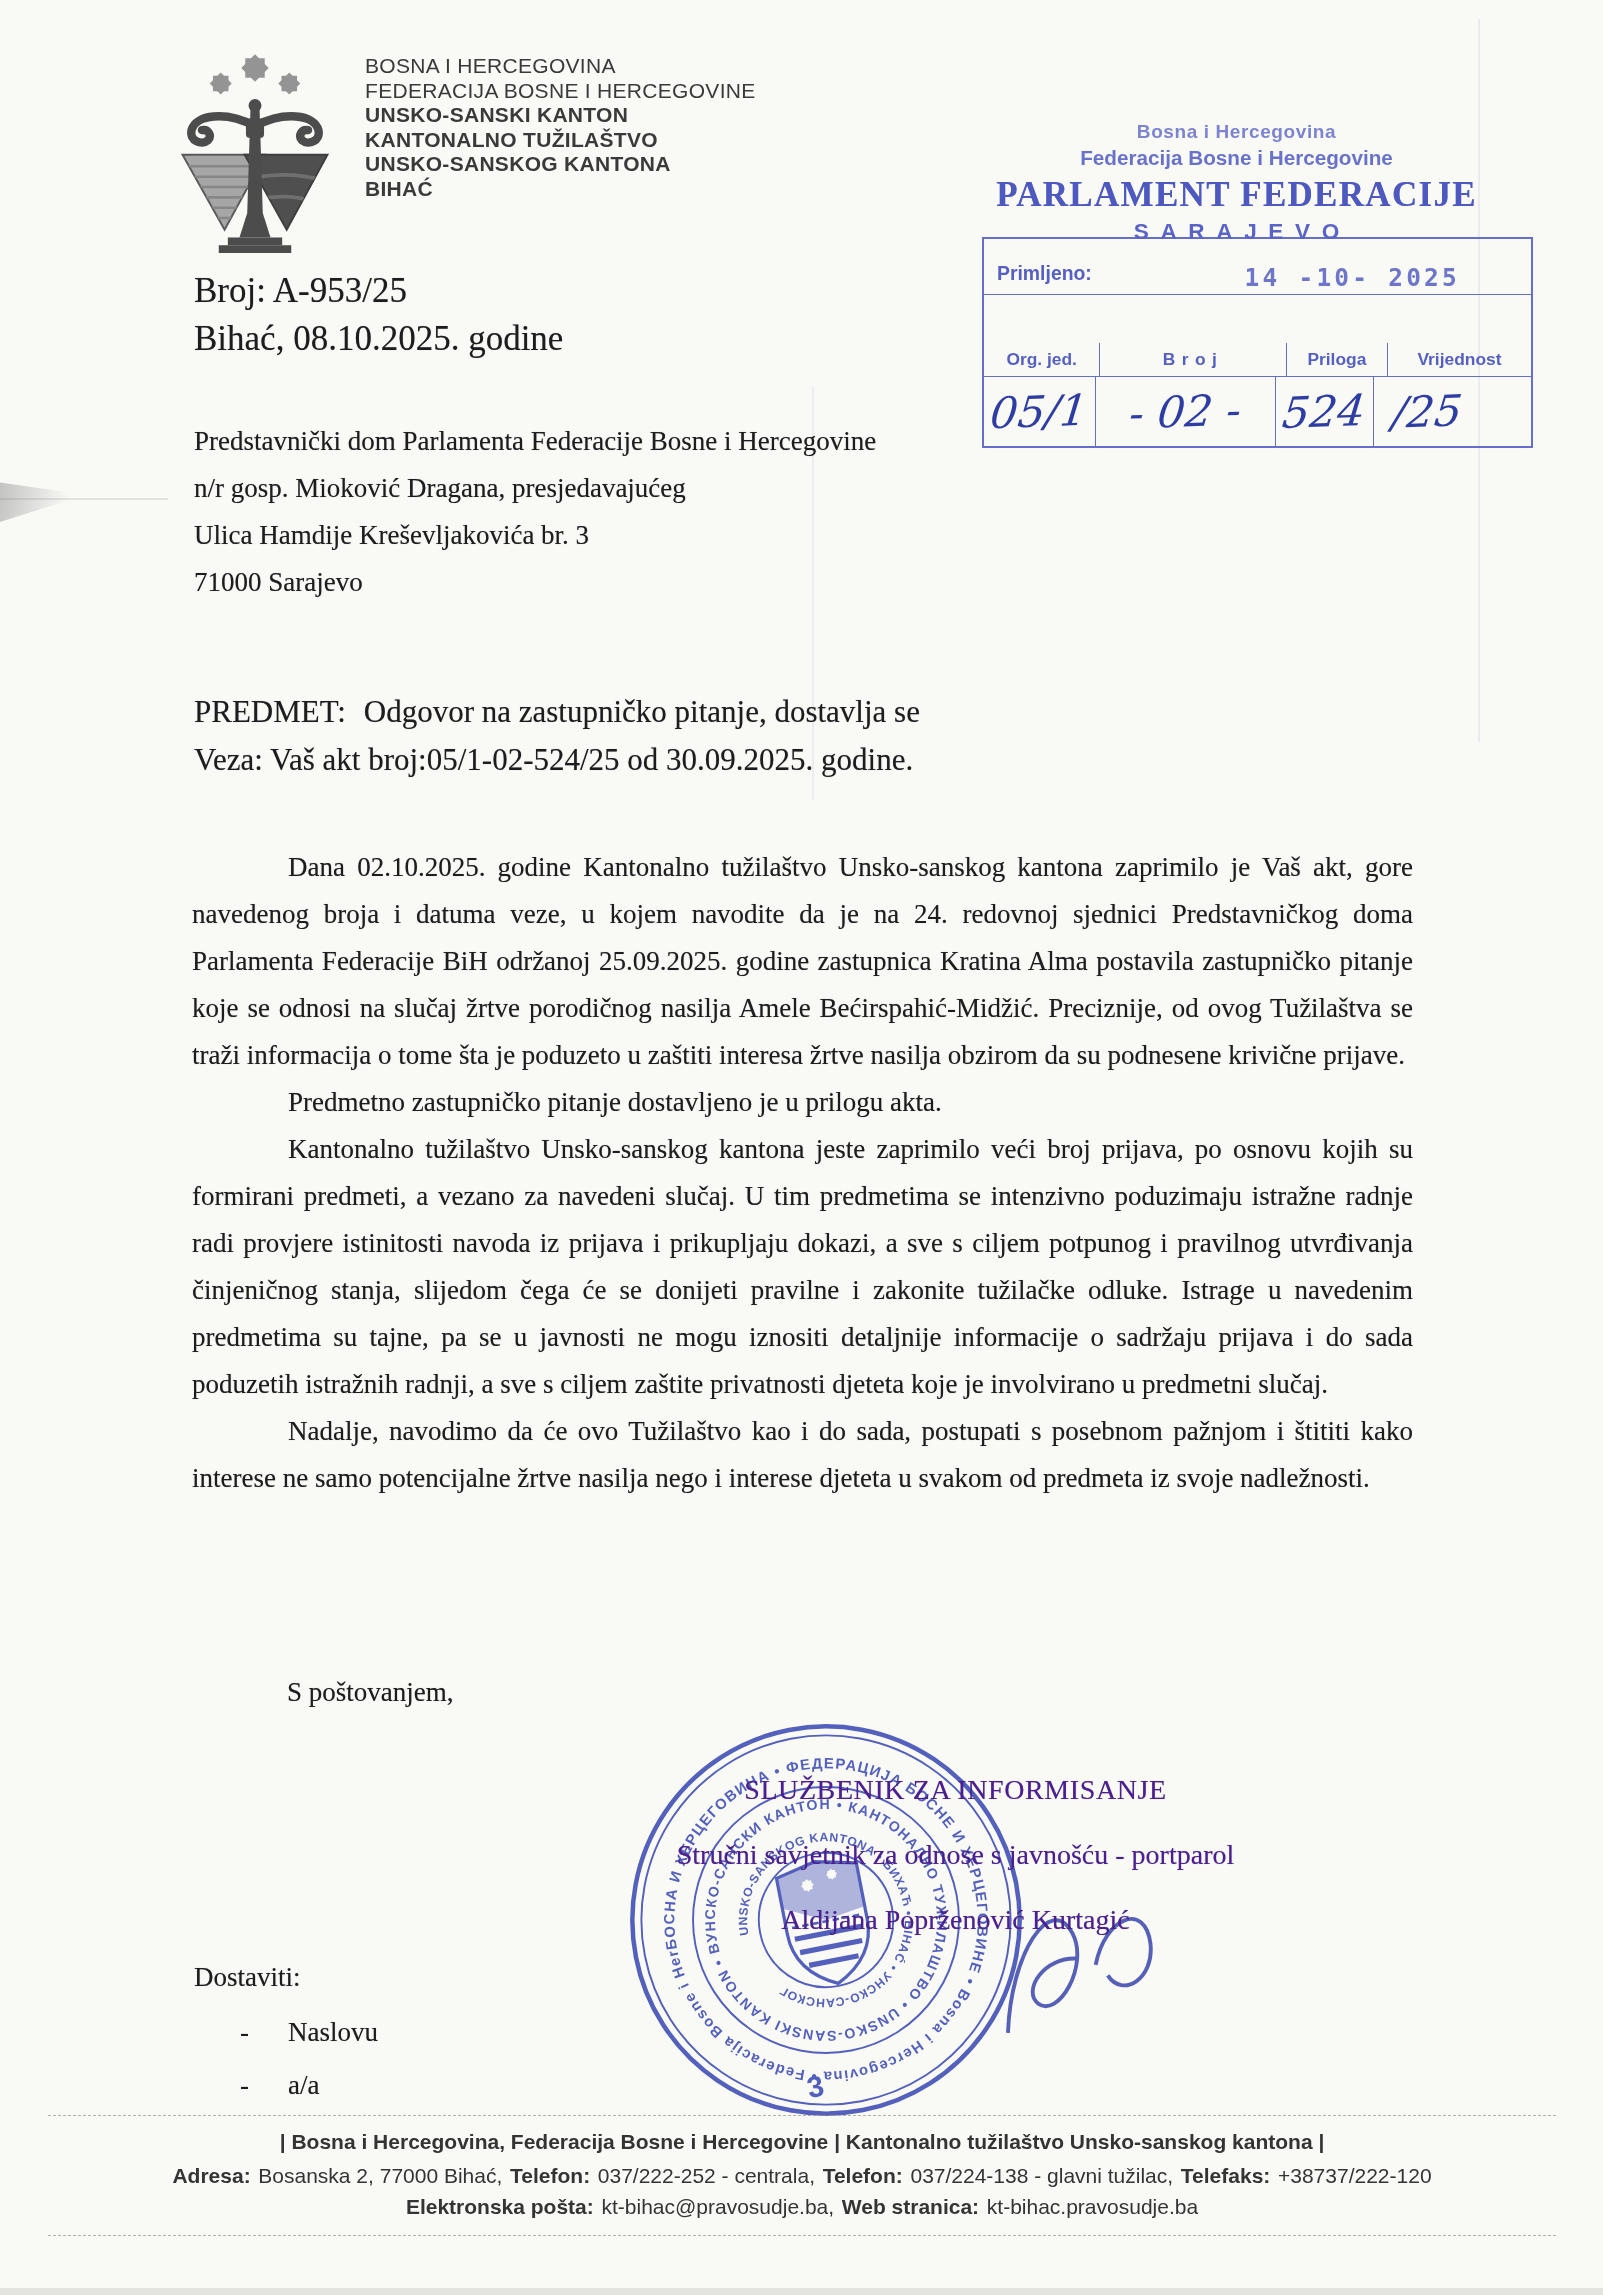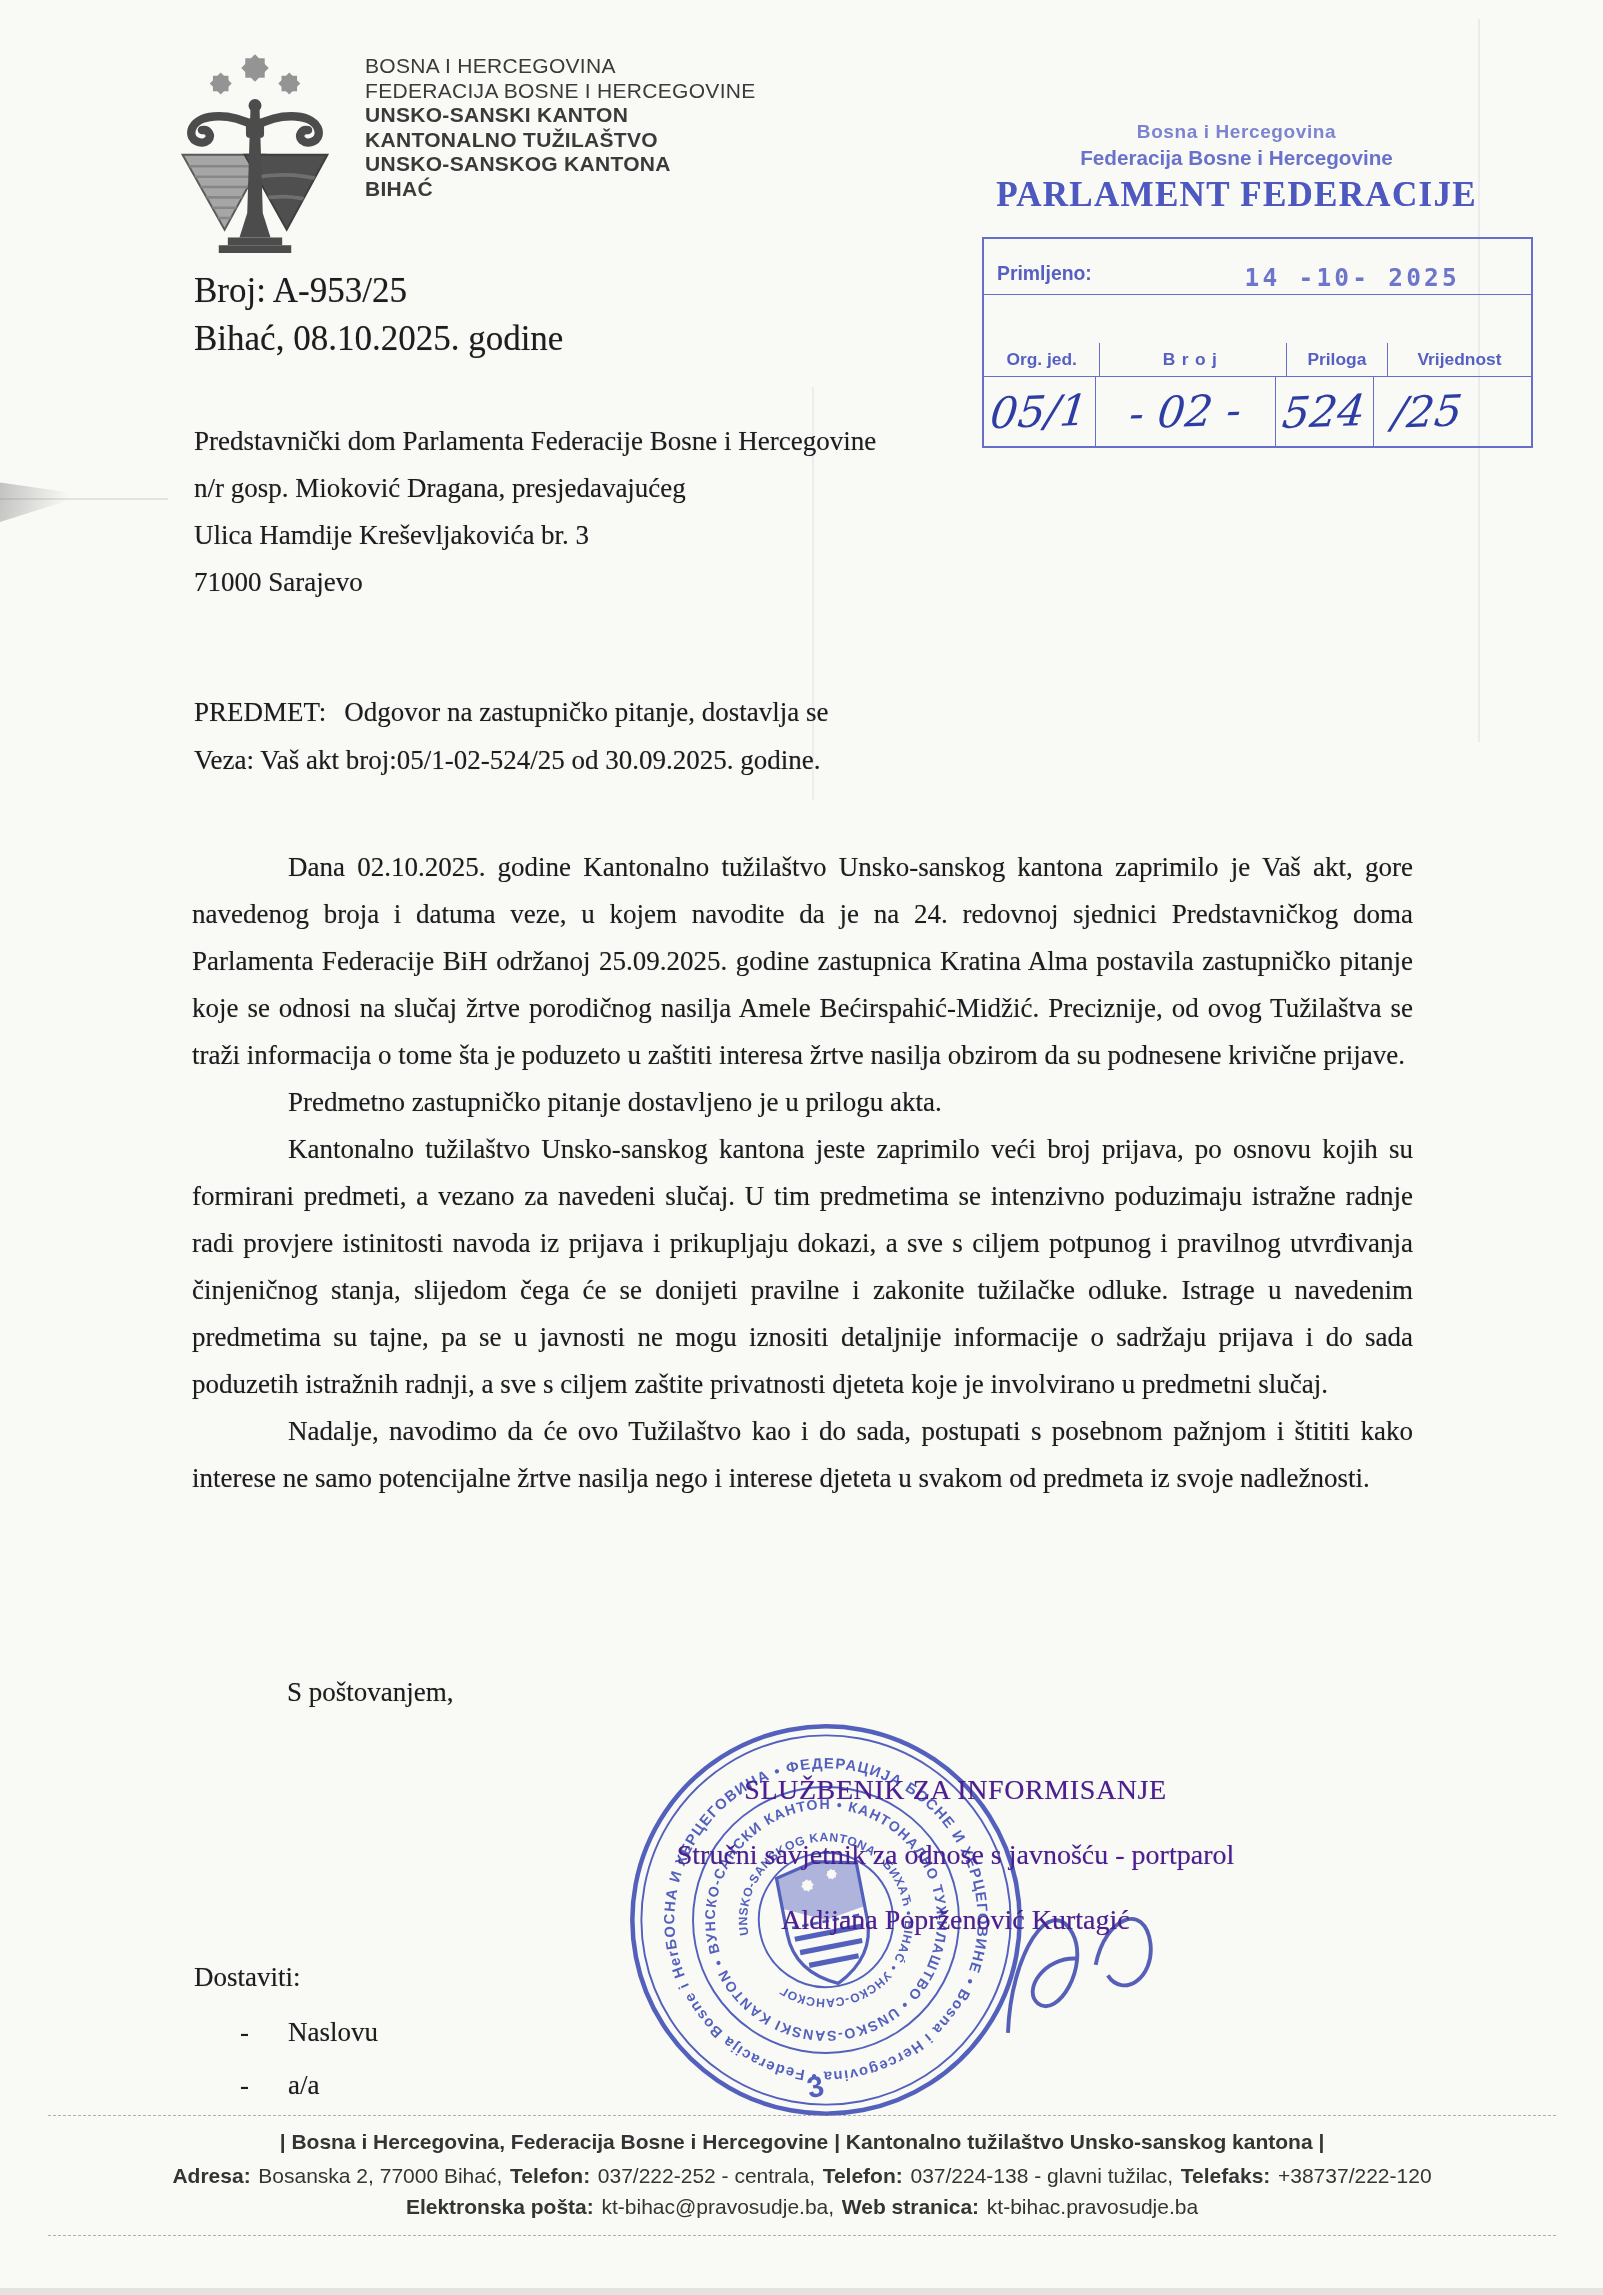--- a/index.html
+++ b/index.html
@@ -34,21 +34,21 @@
   .c1{width:21.2%;border-right:1.9px solid rgba(88,99,196,.92);}
   .c2{width:34.1%;border-right:1.9px solid rgba(88,99,196,.92);}
   .c3{width:18.4%;border-right:1.9px solid rgba(88,99,196,.92);}
   .c4{width:26.3%;}
   .hand{font-family:"DejaVu Serif",serif;font-style:italic;font-size:43px;color:#2e3da4;
         transform:skewX(-8deg) rotate(-2deg) translateY(2.6px);line-height:65px;}
 
   
   .ref{left:194px;top:267px;font-size:35px;line-height:48px;}
   .recipient{left:194px;top:418px;font-size:27px;line-height:47px;}
-  .subject{left:194px;top:688px;font-size:27px;line-height:48px;}
+  .subject{left:194px;top:688px;font-size:31px;line-height:48px;}
   .subj-label{margin-right:18px;}
   .body-text{left:192px;top:844px;width:1221px;}
   .body-text p{margin:0;font-size:27px;line-height:47px;text-align:justify;text-indent:96px;}
   .salutation{left:287px;top:1677px;font-size:27px;}
   .sigblock{left:607px;top:1757px;width:697px;text-align:center;font-size:28px;line-height:65px;color:#4c1d95;}
   .sig-title{font-size:28px;letter-spacing:0.6px;}
   .distribution{left:194px;top:1962px;font-size:27px;}
   .dist-item{position:absolute;font-size:27px;}
   .dash{position:absolute;left:46px;}
   .dist-txt{position:absolute;left:94px;}
@@ -136,20 +136,21 @@
     <div class="b">UNSKO-SANSKI KANTON</div>
     <div class="b">KANTONALNO TUŽILAŠTVO</div>
     <div class="b">UNSKO-SANSKOG KANTONA</div>
     <div class="b">BIHAĆ</div>
   </div>
 
   <div class="abs rstamp">
     <div class="rs-l1">Bosna i Hercegovina</div>
     <div class="rs-l2">Federacija Bosne i Hercegovine</div>
     <div class="rs-l3">PARLAMENT FEDERACIJE</div>
+    <div class="rs-l4">SARAJEVO</div>
   </div>
   <div class="abs rs-table">
     <div class="rs-row1">
       <span class="rs-received">Primljeno:</span>
       <span class="rs-date">14 -10- 2025</span>
     </div>
     <div class="rs-head">
       <div class="c c1">Org. jed.</div>
       <div class="c c2" style="letter-spacing:6.5px;">Broj</div>
       <div class="c c3">Priloga</div>

